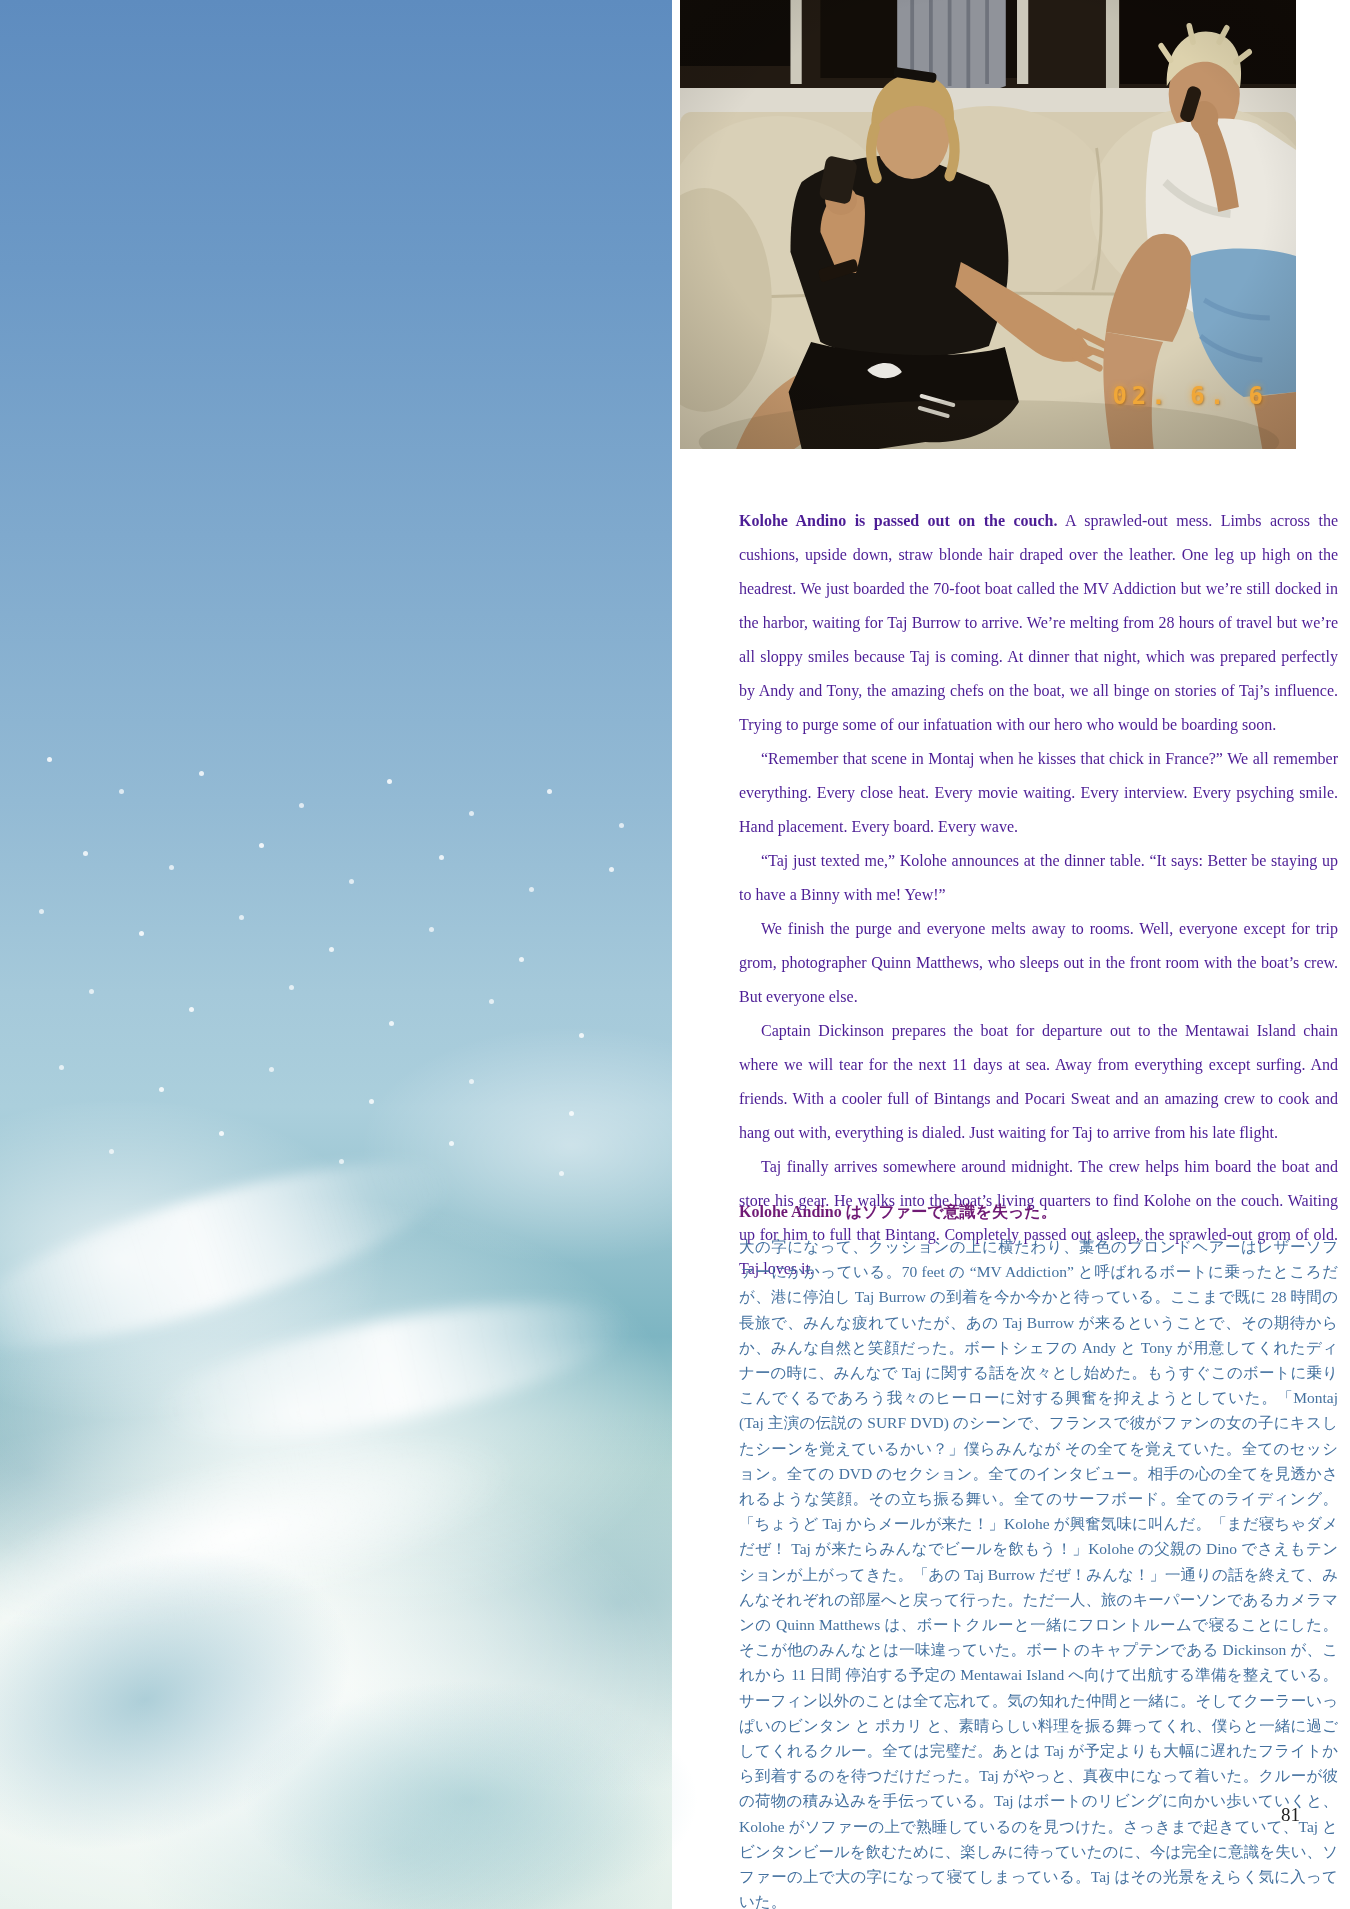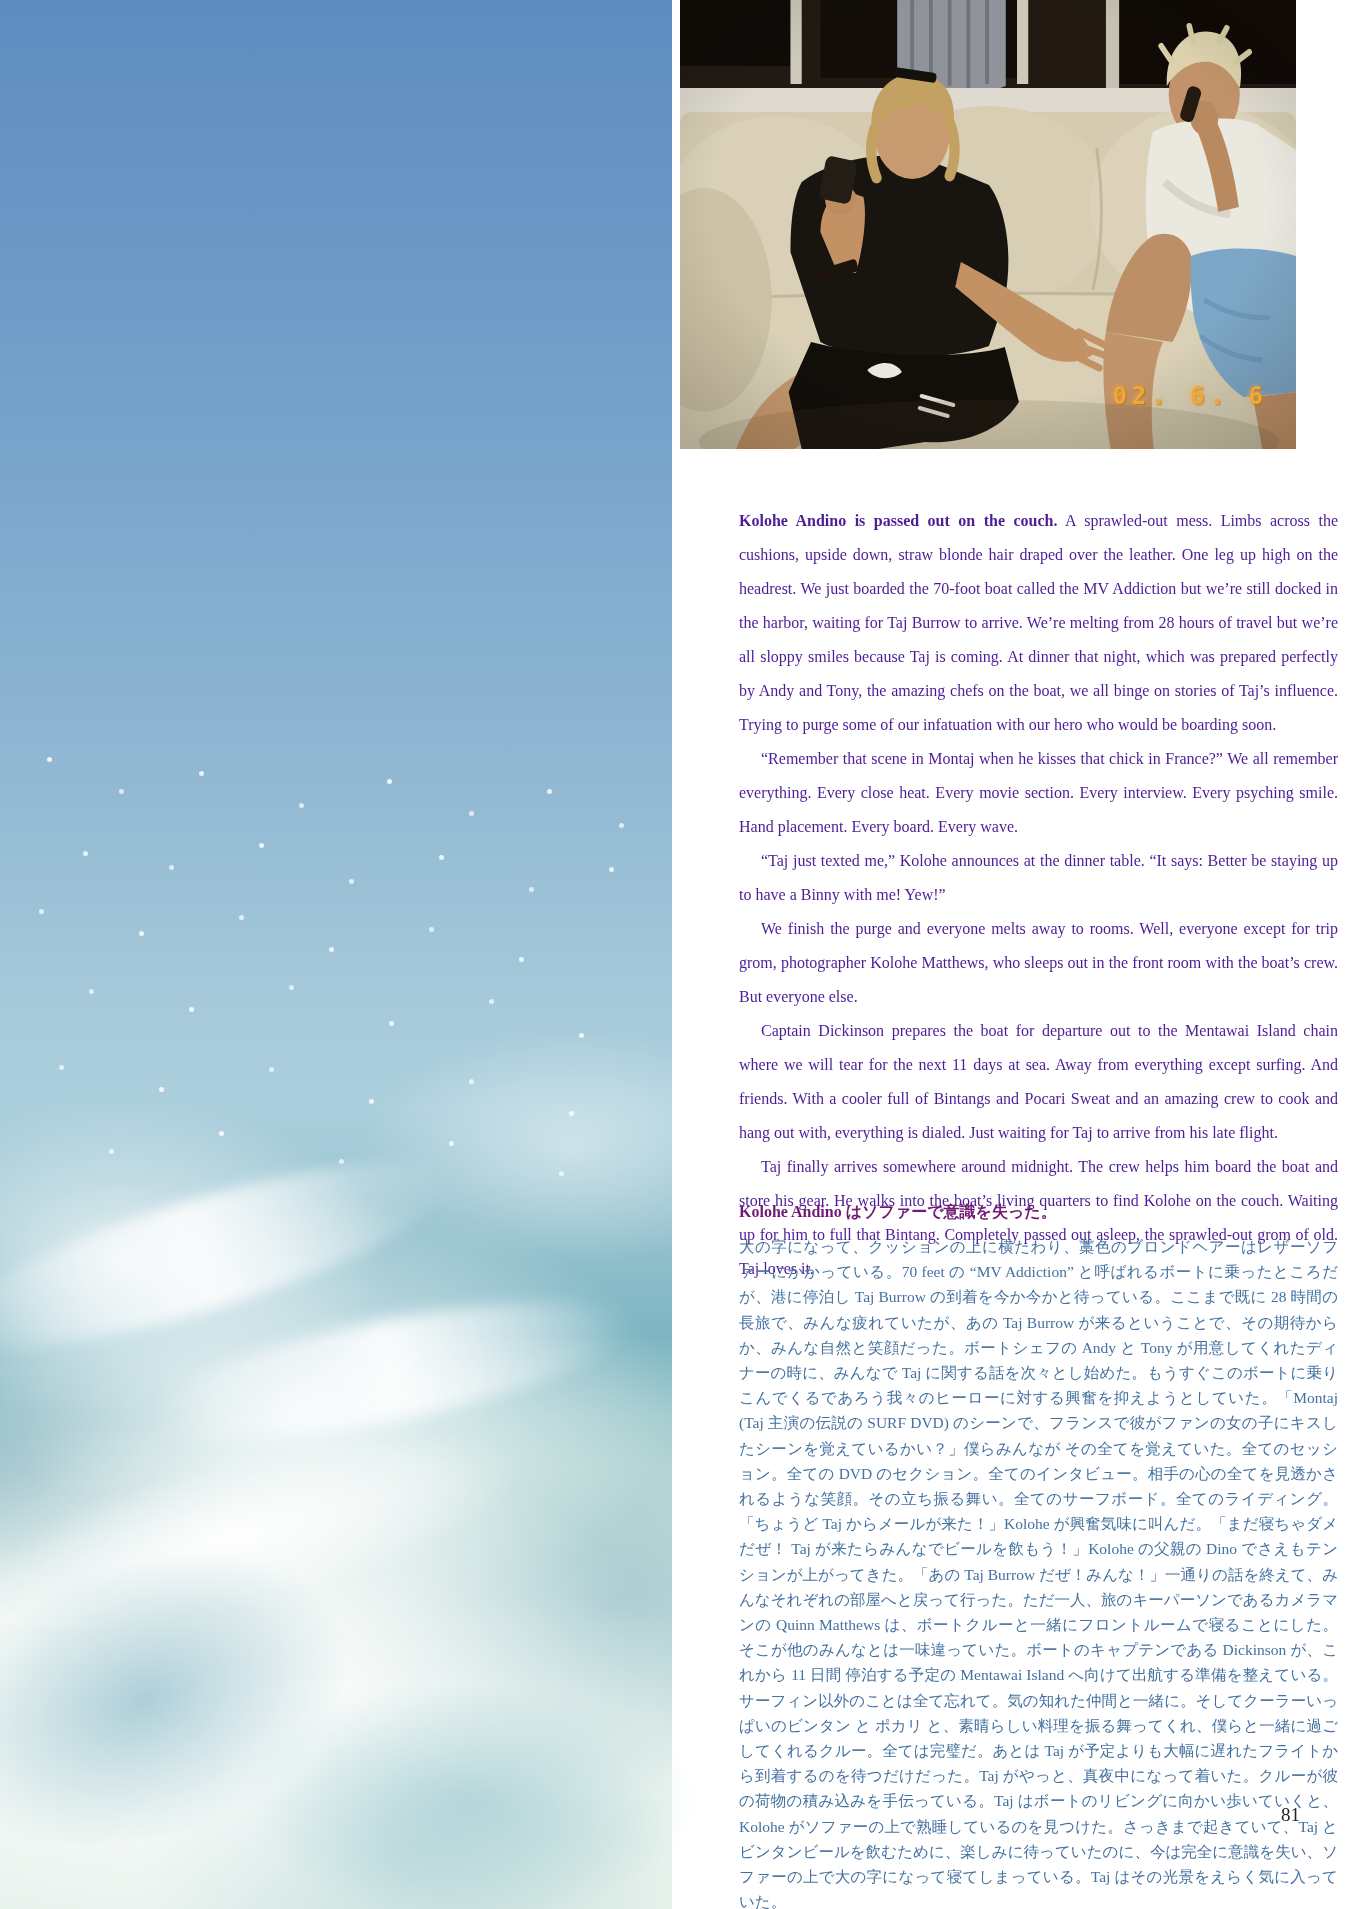--- a/index.html
+++ b/index.html
@@ -191,23 +191,23 @@
       </g>
       <ellipse cx="330" cy="442" rx="310" ry="42" fill="rgba(90,75,50,0.15)"></ellipse>
       <rect x="0" y="0" width="658" height="449" fill="url(#vig)"></rect>
     </svg>
     <div class="timestamp">02. 6. 6</div>
   </div>
 
   <div class="article">
     <p class="first"><span class="lead">Kolohe Andino is passed out on the couch.</span>
        <span>A sprawled-out mess. Limbs across the cushions, upside down, straw blonde hair draped over the leather. One leg up high on the headrest. We just boarded the 70-foot boat called the MV Addiction but we’re still docked in the harbor, waiting for Taj Burrow to arrive. We’re melting from 28 hours of travel but we’re all sloppy smiles because Taj is coming. At dinner that night, which was prepared perfectly by Andy and Tony, the amazing chefs on the boat, we all binge on stories of Taj’s influence. Trying to purge some of our infatuation with our hero who would be boarding soon.</span></p>
-    <p>“Remember that scene in Montaj when he kisses that chick in France?” We all remember everything. Every close heat. Every movie section. Every interview. Every psyching smile. Hand placement. Every board. Every wave.</p>
+    <p>“Remember that scene in Montaj when he kisses that chick in France?” We all remember everything. Every close heat. Every movie waiting. Every interview. Every psyching smile. Hand placement. Every board. Every wave.</p>
     <p>“Taj just texted me,” Kolohe announces at the dinner table. “It says: Better be staying up to have a Binny with me! Yew!”</p>
-    <p>We finish the purge and everyone melts away to rooms. Well, everyone except for trip grom, photographer Kolohe Matthews, who sleeps out in the front room with the boat’s crew. But everyone else.</p>
+    <p>We finish the purge and everyone melts away to rooms. Well, everyone except for trip grom, photographer Quinn Matthews, who sleeps out in the front room with the boat’s crew. But everyone else.</p>
     <p>Captain Dickinson prepares the boat for departure out to the Mentawai Island chain where we will tear for the next 11 days at sea. Away from everything except surfing. And friends. With a cooler full of Bintangs and Pocari Sweat and an amazing crew to cook and hang out with, everything is dialed. Just waiting for Taj to arrive from his late flight.</p>
     <p>Taj finally arrives somewhere around midnight. The crew helps him board the boat and store his gear. He walks into the boat’s living quarters to find Kolohe on the couch. Waiting up for him to full that Bintang. Completely passed out asleep, the sprawled-out grom of old. Taj loves it.</p>
   </div>
 
   <div class="jp">
     <div class="jp-heading">Kolohe Andino はソファーで意識を失った。</div>
     <div class="jp-body">大の字になって、クッションの上に横たわり、藁色のブロンドヘアーはレザーソファーにかかっている。70 feet の “MV Addiction” と呼ばれるボートに乗ったところだが、港に停泊し Taj Burrow の到着を今か今かと待っている。ここまで既に 28 時間の長旅で、みんな疲れていたが、あの Taj Burrow が来るということで、その期待からか、みんな自然と笑顔だった。ボートシェフの Andy と Tony が用意してくれたディナーの時に、みんなで Taj に関する話を次々とし始めた。もうすぐこのボートに乗りこんでくるであろう我々のヒーローに対する興奮を抑えようとしていた。「Montaj (Taj 主演の伝説の SURF DVD) のシーンで、フランスで彼がファンの女の子にキスしたシーンを覚えているかい？」僕らみんなが その全てを覚えていた。全てのセッション。全ての DVD のセクション。全てのインタビュー。相手の心の全てを見透かされるような笑顔。その立ち振る舞い。全てのサーフボード。全てのライディング。「ちょうど Taj からメールが来た！」Kolohe が興奮気味に叫んだ。「まだ寝ちゃダメだぜ！ Taj が来たらみんなでビールを飲もう！」Kolohe の父親の Dino でさえもテンションが上がってきた。「あの Taj Burrow だぜ！みんな！」一通りの話を終えて、みんなそれぞれの部屋へと戻って行った。ただ一人、旅のキーパーソンであるカメラマンの Quinn Matthews は、ボートクルーと一緒にフロントルームで寝ることにした。そこが他のみんなとは一味違っていた。ボートのキャプテンである Dickinson が、これから 11 日間 停泊する予定の Mentawai Island へ向けて出航する準備を整えている。サーフィン以外のことは全て忘れて。気の知れた仲間と一緒に。そしてクーラーいっぱいのビンタン と ポカリ と、素晴らしい料理を振る舞ってくれ、僕らと一緒に過ごしてくれるクルー。全ては完璧だ。あとは Taj が予定よりも大幅に遅れたフライトから到着するのを待つだけだった。Taj がやっと、真夜中になって着いた。クルーが彼の荷物の積み込みを手伝っている。Taj はボートのリビングに向かい歩いていくと、Kolohe がソファーの上で熟睡しているのを見つけた。さっきまで起きていて、Taj と ビンタンビールを飲むために、楽しみに待っていたのに、今は完全に意識を失い、ソファーの上で大の字になって寝てしまっている。Taj はその光景をえらく気に入っていた。</div>
   </div>
 
   <div class="page-num">81</div>

